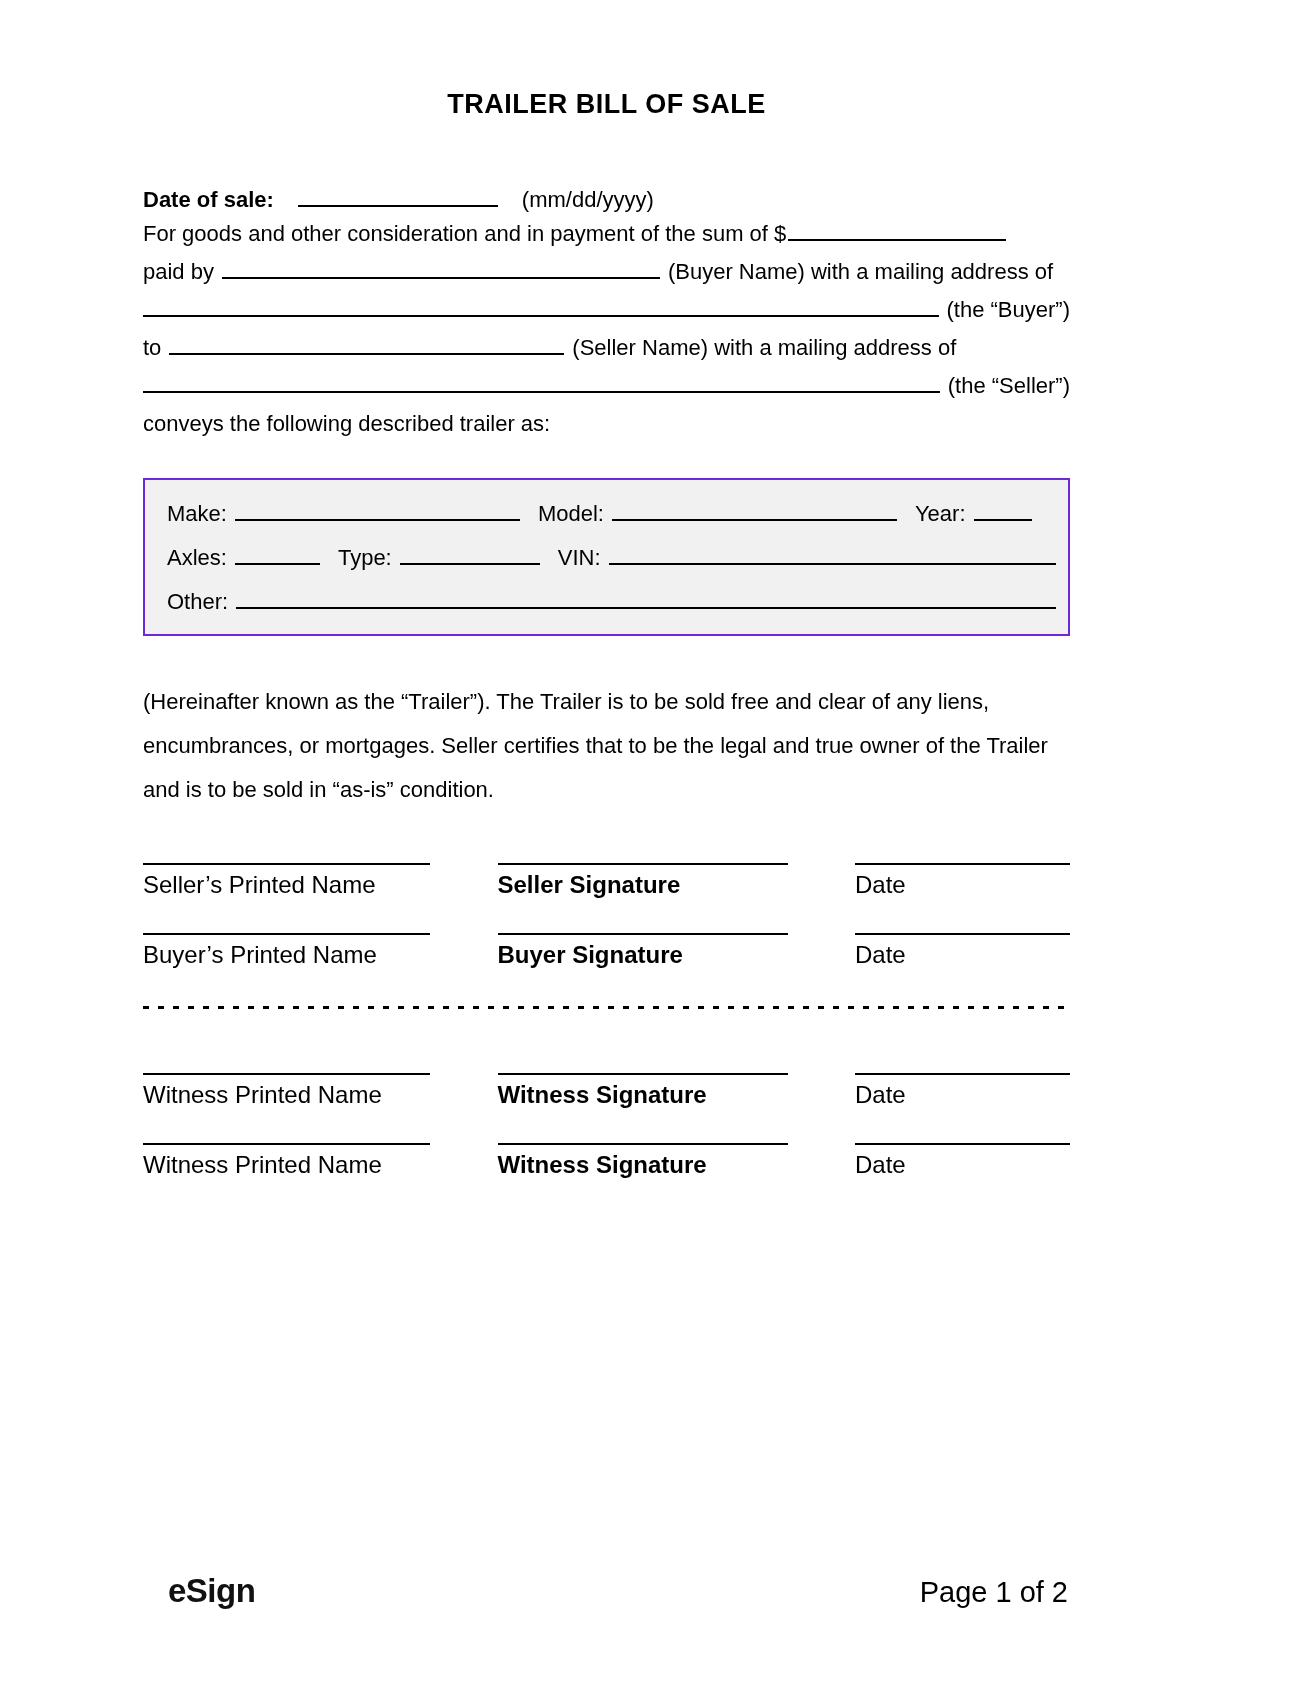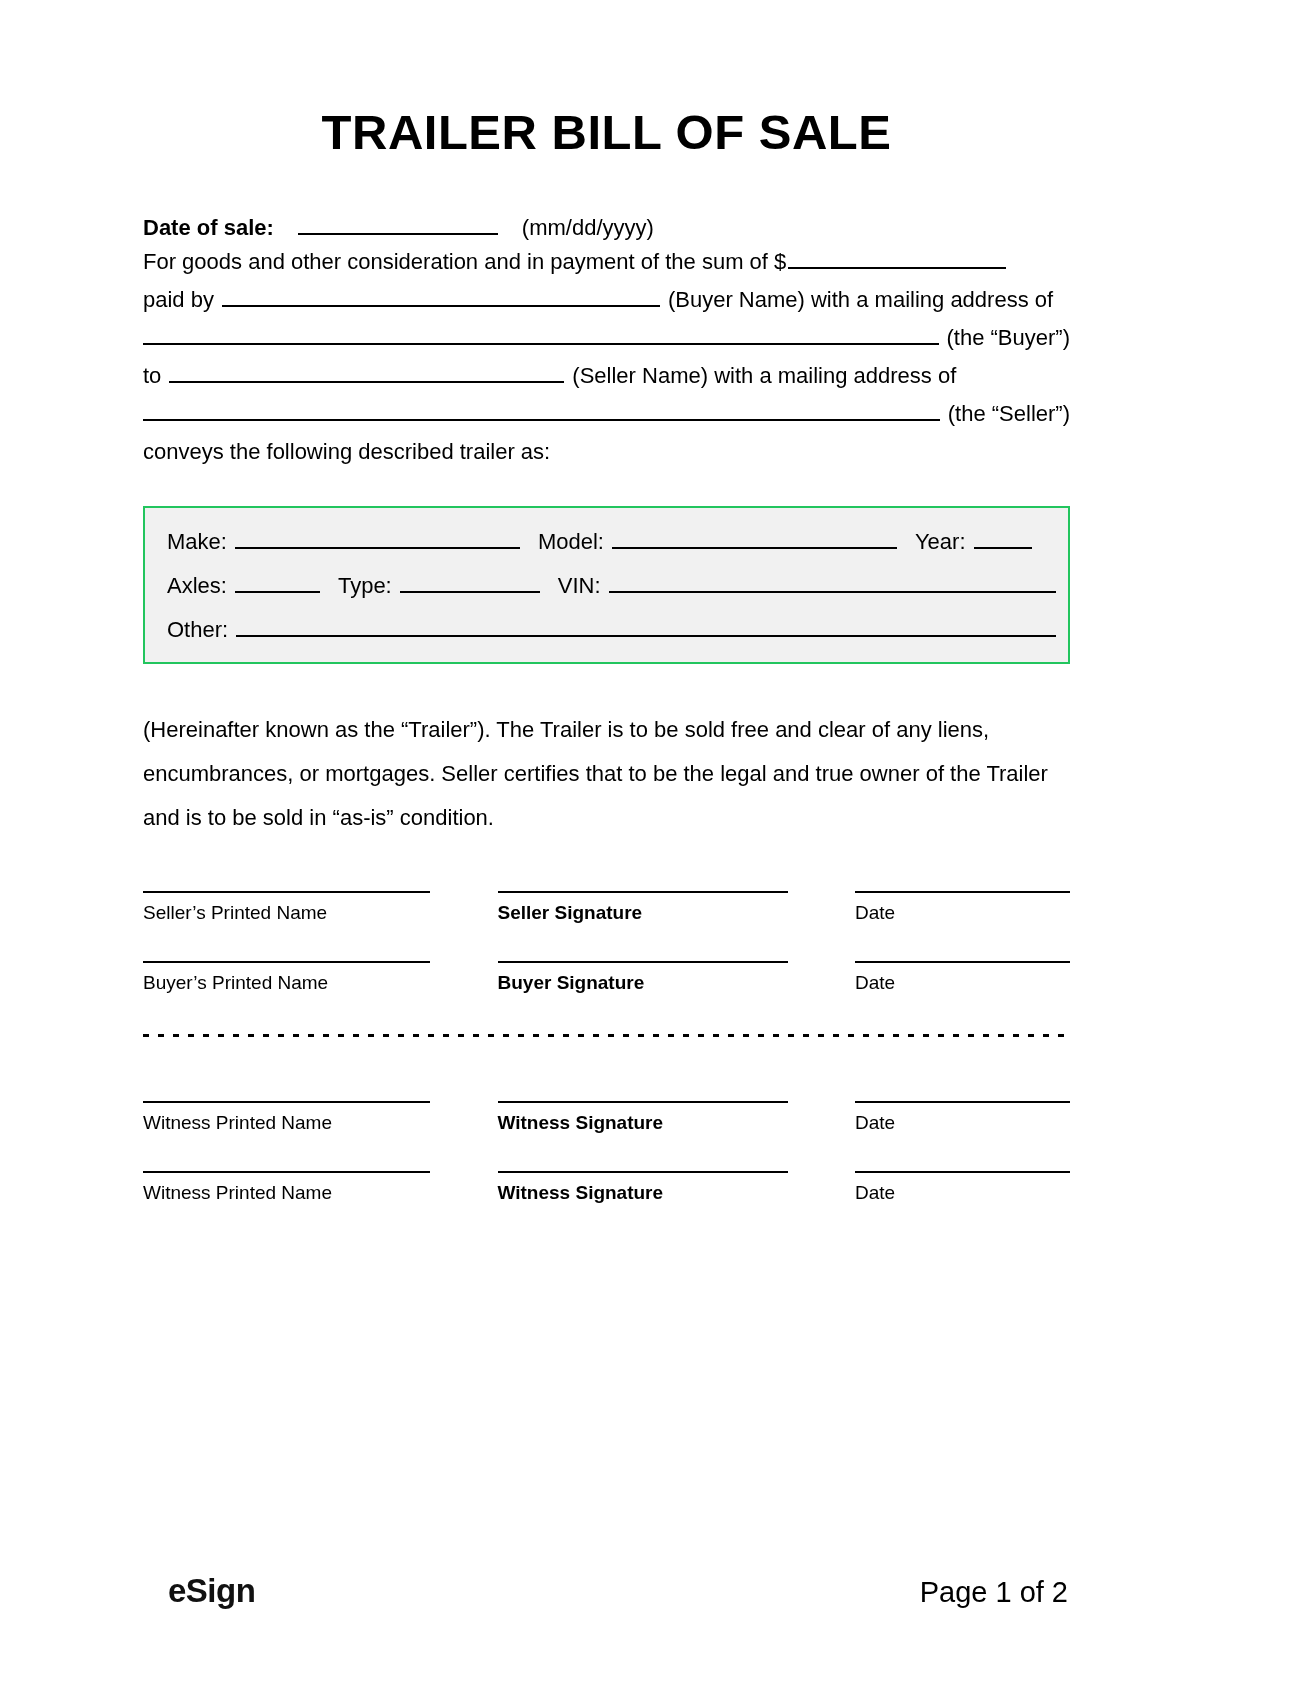--- a/index.html
+++ b/index.html
@@ -12,22 +12,22 @@
     background: #ffffff;
     overflow: hidden;
   }
   .content {
     position: absolute;
     left: 143px;
     top: 0;
     width: 927px;
   }
   .title {
-    padding-top: 108px;
-    font-size: 49px;
+    padding-top: 80px;
+    font-size: 27px;
     line-height: 48px;
     font-weight: bold;
     text-align: center;
     letter-spacing: 0.5px;
   }
   .body-text { font-size: 22px; }
   .b { font-weight: bold; }
 
   
   .blank {
@@ -62,21 +62,21 @@
     align-items: baseline;
     gap: 8px;
     font-size: 22px;
     line-height: 38px;
     white-space: nowrap;
   }
   .pline.tightgap { gap: 2px; }
 
   .trailer-box {
     margin-top: 35px;
-    border: 2px solid #22c55e;
+    border: 2px solid #6d28d9;
     background: #f1f1f1;
     padding: 12px 12px 10px 22px;
   }
   .box-row {
     display: flex;
     align-items: baseline;
     gap: 8px;
     font-size: 22px;
     line-height: 44px;
     white-space: nowrap;
@@ -99,21 +99,21 @@
 
   .sig-grid {
     display: flex;
     justify-content: space-between;
   }
   .sig-grid.row1 { margin-top: 51px; }
   .sig-grid.next { margin-top: 37px; }
   .sig-cell {
     border-top: 2px solid #000;
     padding-top: 8px;
-    font-size: 19px;
+    font-size: 24px;
     line-height: 23px;
   }
   .sig-c1 { width: 287px; }
   .sig-c2 { width: 290px; }
   .sig-c3 { width: 215px; }
 
   .dashed-divider {
     margin-top: 40px;
     height: 3px;
     background: repeating-linear-gradient(to right, #000 0 6px, transparent 6px 15px);

